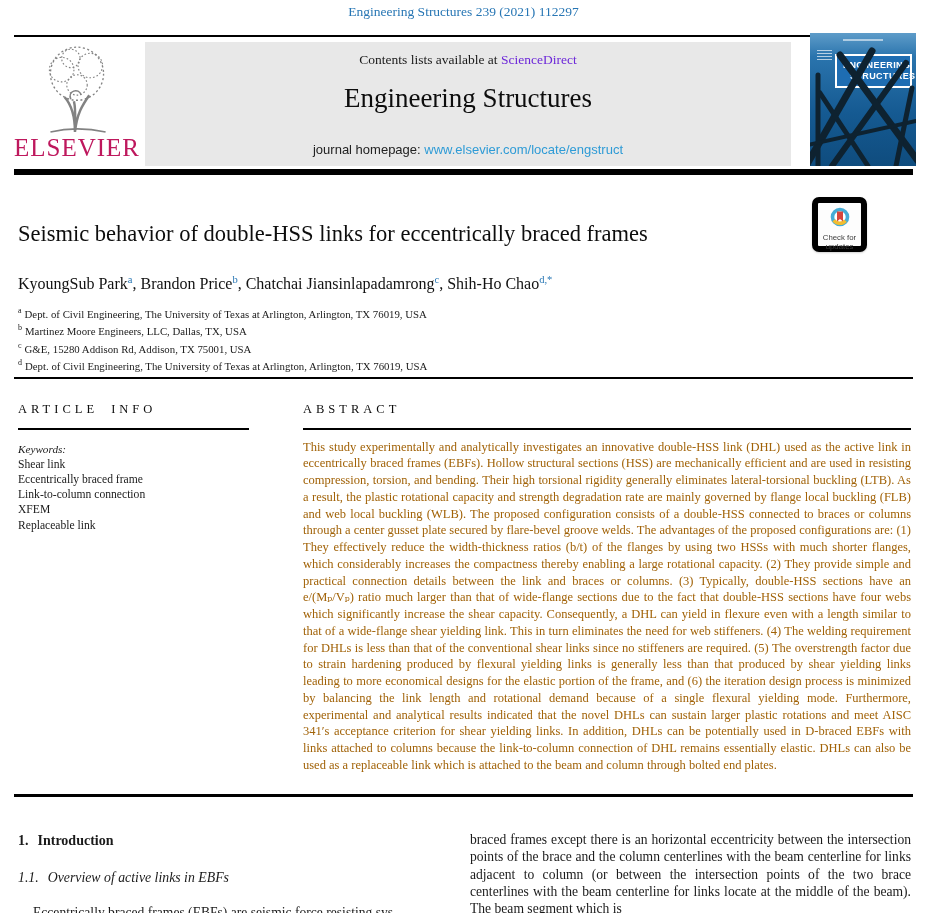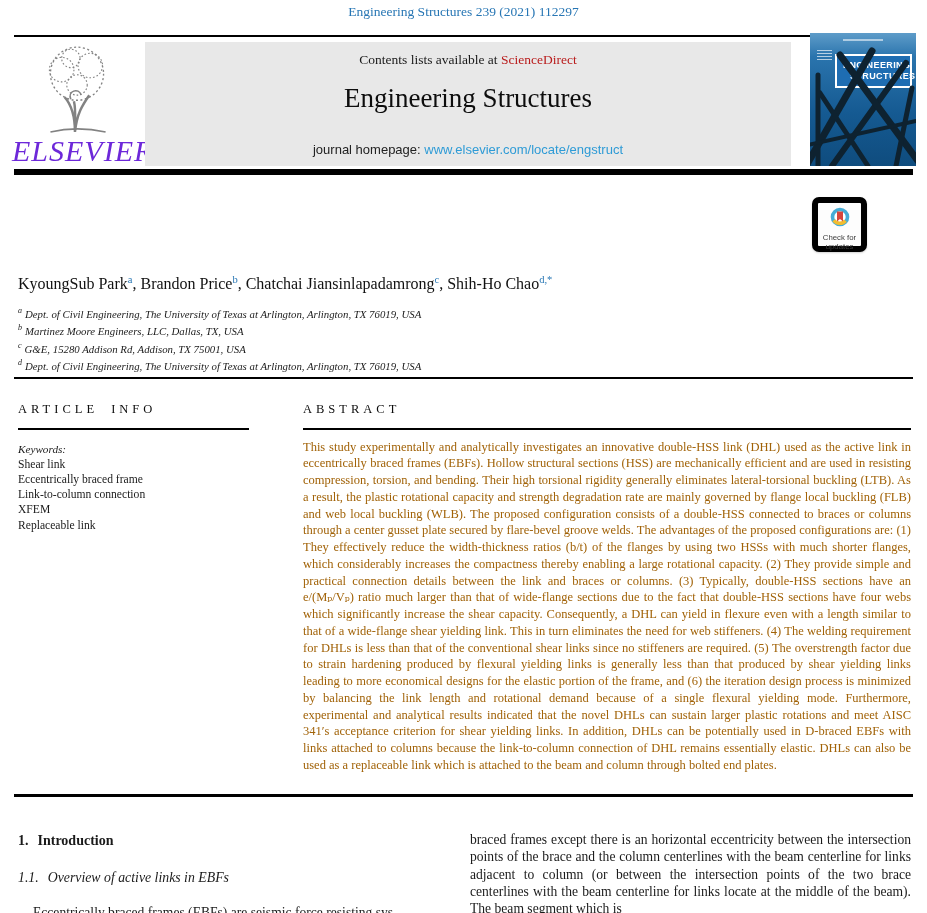--- a/index.html
+++ b/index.html
@@ -14,26 +14,26 @@
 
   
   .journal-ref { top:4px; left:0; width:100%; text-align:center; font-size:13.5px; color:#2776b4; }
   .rule-top  { left:14px; width:899px; top:35px;  height:2px; }
   .rule-thick{ left:14px; width:899px; top:169px; height:6px; }
   .rule-aff  { left:14px; width:899px; top:377px; height:1.5px; }
   .rule-bottom{ left:14px; width:899px; top:794px; height:2.5px; }
 
   
   .elsevier-logo { left:12px; top:40px; width:130px; height:126px; text-align:center; }
-  .elsevier-word { font-size:30px; color:#6d28d9; letter-spacing:1px; margin-top:-4px;font-style:italic; }
+  .elsevier-word { font-size:25px; color:#be185d; letter-spacing:1px; margin-top:-4px; }
 
   
   .banner { left:145px; top:42px; width:646px; height:124px; background:#e8e8e8; text-align:center; }
   .contents-line { padding-top:10px; font-size:13.5px; color:#1a1a1a; }
-  .sciencedirect { color:#b91c1c; cursor:pointer; }
+  .sciencedirect { color:#6d28d9; cursor:pointer; }
   .banner-journal-name { margin-top:15px; font-size:27px; color:#0d0d0d; }
   .homepage-line { position:absolute; bottom:9px; left:0; width:100%;
     font-family:"Liberation Sans","DejaVu Sans",sans-serif; font-size:13px; color:#222; }
   .homepage-url { color:#2e9bd6; cursor:pointer; }
 
   
   .cover { left:810px; top:33px; width:106px; height:133px; overflow:hidden; cursor:pointer;
     background:linear-gradient(180deg,#5e9cc9 0%, #2a74ad 18%, #155a92 60%, #0f4c7e 100%); }
   .cover-topline { position:absolute; left:33px; top:6px; width:40px; height:1.5px; background:rgba(255,255,255,.55); }
   .cover-minitext { position:absolute; left:7px; top:17px; width:15px; }
@@ -42,21 +42,21 @@
     background:#1e6db2; padding:4px 3px 5px 6px; z-index:2; }
   .cover-label-line { font-family:"Liberation Sans","DejaVu Sans",sans-serif; font-weight:bold;
     color:#fff; font-size:9px; letter-spacing:.4px; line-height:10.5px; white-space:nowrap; }
   .cover-label-line.l2 { margin-left:7px; }
   .cover-truss { position:absolute; left:0; top:0; z-index:3; }
 
   
   .article-title { left:18px; top:221px; width:780px; font-size:22.5px; color:#0d0d0d; }
   .authors { left:18px; top:274px; font-size:16px; color:#111; }
   .authors sup { color:#2776b4; font-size:10.5px; }
-  .affiliations { left:18px; top:304px; font-size:10.8px; font-style:italic; line-height:13.8px; }
+  .affiliations { left:18px; top:304px; font-size:10.8px; line-height:13.8px; }
   .affiliations sup { font-size:8px; margin-right:3px; }
 
   
   .badge { left:812px; top:197px; width:55px; height:55px; background:#fdfdfd;
     border:6px solid #000000; border-radius:7px; text-align:center;
     box-shadow:0 1px 2px rgba(0,0,0,.18); cursor:pointer; }
   .badge svg { margin-top:4px; }
   .badge-text { font-family:"Liberation Sans","DejaVu Sans",sans-serif; font-size:7.8px;
     color:#3c3c3c; line-height:8.6px; }
 
@@ -133,20 +133,21 @@
         <line x1="58" y1="133" x2="10" y2="60" stroke-width="5"></line>
         <line x1="8" y1="42" x2="8" y2="133" stroke-width="5"></line>
         <line x1="-2" y1="112" x2="106" y2="88" stroke-width="4"></line>
         <line x1="86" y1="133" x2="102" y2="55" stroke-width="5"></line>
       </g>
     </svg>
   </div>
 
   <div class="rule rule-thick"></div>
 
+  <h1 class="abs article-title" style="font-weight:normal;">Seismic behavior of double-HSS links for eccentrically braced frames</h1>
 
   <div class="abs badge">
     <svg width="24" height="23" viewBox="0 0 24 23">
       <circle cx="12" cy="10" r="7.5" fill="#fff" stroke="#45acd6" stroke-width="3.6"></circle>
       <path d="M5.8,13.2 A7.5,7.5 0 0 0 17.5,13.8" stroke="#f2bc30" stroke-width="3.6" fill="none"></path>
       <path d="M9,4.5 h6 v10 l-3,-2.6 l-3,2.6 z" fill="#d6453c"></path>
     </svg>
     <div class="badge-text">Check for</div>
     <div class="badge-text">updates</div>
   </div>

